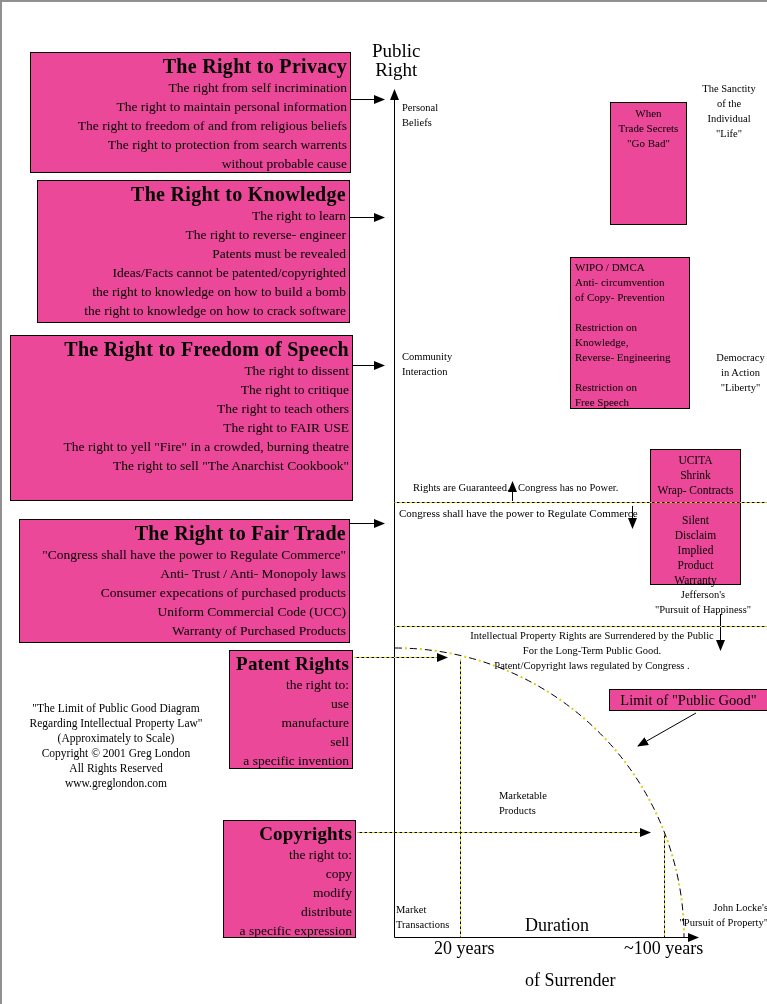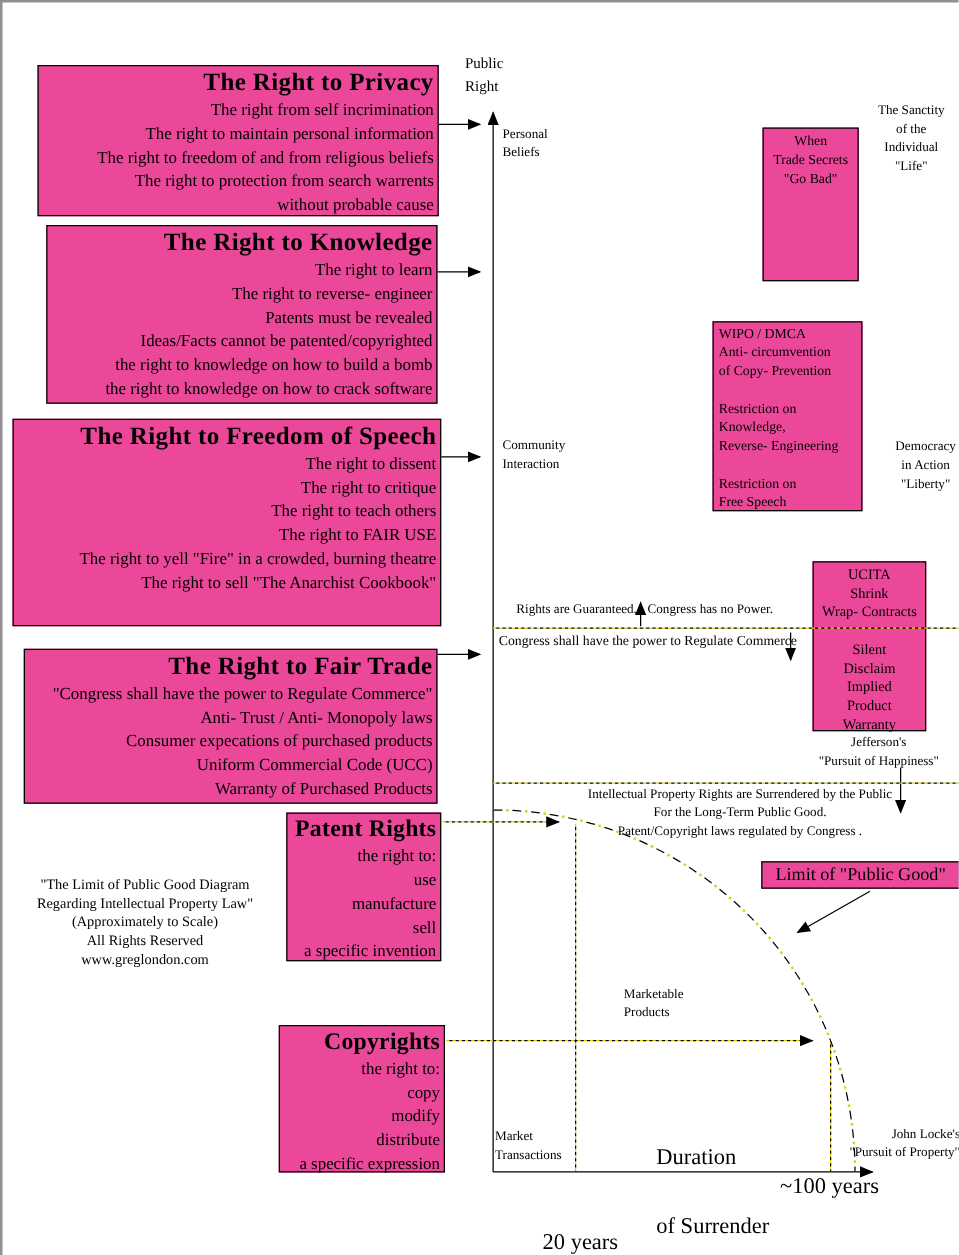--- a/index.html
+++ b/index.html
@@ -14,21 +14,21 @@
   .t19{font-weight:bold;font-size:19px;line-height:23px;letter-spacing:.2px;white-space:nowrap;}
   .ln13 > div, .ln13s{font-size:13.5px;line-height:19px;min-height:19px;white-space:nowrap;}
   .ln11 > div{font-size:11px;line-height:15px;min-height:15px;white-space:nowrap;}
   .ln115 > div{font-size:11.5px;line-height:15px;min-height:15px;white-space:nowrap;}
   .cbox{text-align:center;padding-top:3px;}
   .lboxp{text-align:left;padding:2px 2px 0 4px;}
   .lbl{position:absolute;white-space:nowrap;}
   .sm > div, .sm1{font-size:10.5px;line-height:15px;min-height:15px;}
   .md1{font-size:11px;line-height:14px;}
   .ax1{font-size:18px;line-height:18px;}
-  .pr > div{font-size:12px;line-height:19px;}
+  .pr > div{font-size:19px;line-height:19px;text-align:center;}
   .ctr{text-align:center;}
   .rgt{text-align:right;}
   .limit{font-size:14.5px;line-height:20px;}
   svg.overlay{position:absolute;left:0;top:0;z-index:5;pointer-events:none;}
   .box,.lbl{z-index:2;}
 </style>
 </head>
 <body>
 
 <div class="canvas">
@@ -178,32 +178,33 @@
       <div>Patent/Copyright laws regulated by Congress .</div>
     </div>
   <div class="lbl sm" style="left:497px;top:786px;">
       <div>Marketable</div>
       <div>Products</div>
     </div>
   <div class="lbl sm" style="left:394px;top:900px;">
       <div>Market</div>
       <div>Transactions</div>
     </div>
-  <div class="lbl ax1" style="left:432px;top:937px;margin-top:45px;">20 years</div>
+  <div class="lbl ax1" style="left:432px;top:937px;">20 years</div>
   <div class="lbl ax1" style="left:523px;top:914px;">Duration</div>
   <div class="lbl ax1" style="left:523px;top:937px;margin-top:32px;">of Surrender</div>
   <div class="lbl ax1" style="left:622px;top:937px;">~100 years</div>
   <div class="lbl sm rgt" style="left:640px;top:898px;width:126px;">
       <div>John Locke's</div>
       <div>"Pursuit of Property"</div>
     </div>
   <div class="lbl ctr" style="left:2px;top:699px;width:224px;font-size:11.5px;line-height:15px;">
       <div>"The Limit of Public Good Diagram</div>
       <div>Regarding Intellectual Property Law"</div>
       <div>(Approximately to Scale)</div>
+      <div>Copyright © 2001 Greg London</div>
       <div>All Rights Reserved</div>
       <div>www.greglondon.com</div>
     </div>
 
   <svg class="overlay" width="767" height="1004" viewBox="0 0 767 1004">
     <defs>
       <marker id="ah" markerWidth="11" markerHeight="9" refX="10" refY="4.5" orient="auto" markerUnits="userSpaceOnUse">
         <path d="M0,0 L11,4.5 L0,9 z" fill="#000"></path>
       </marker>
     </defs>

